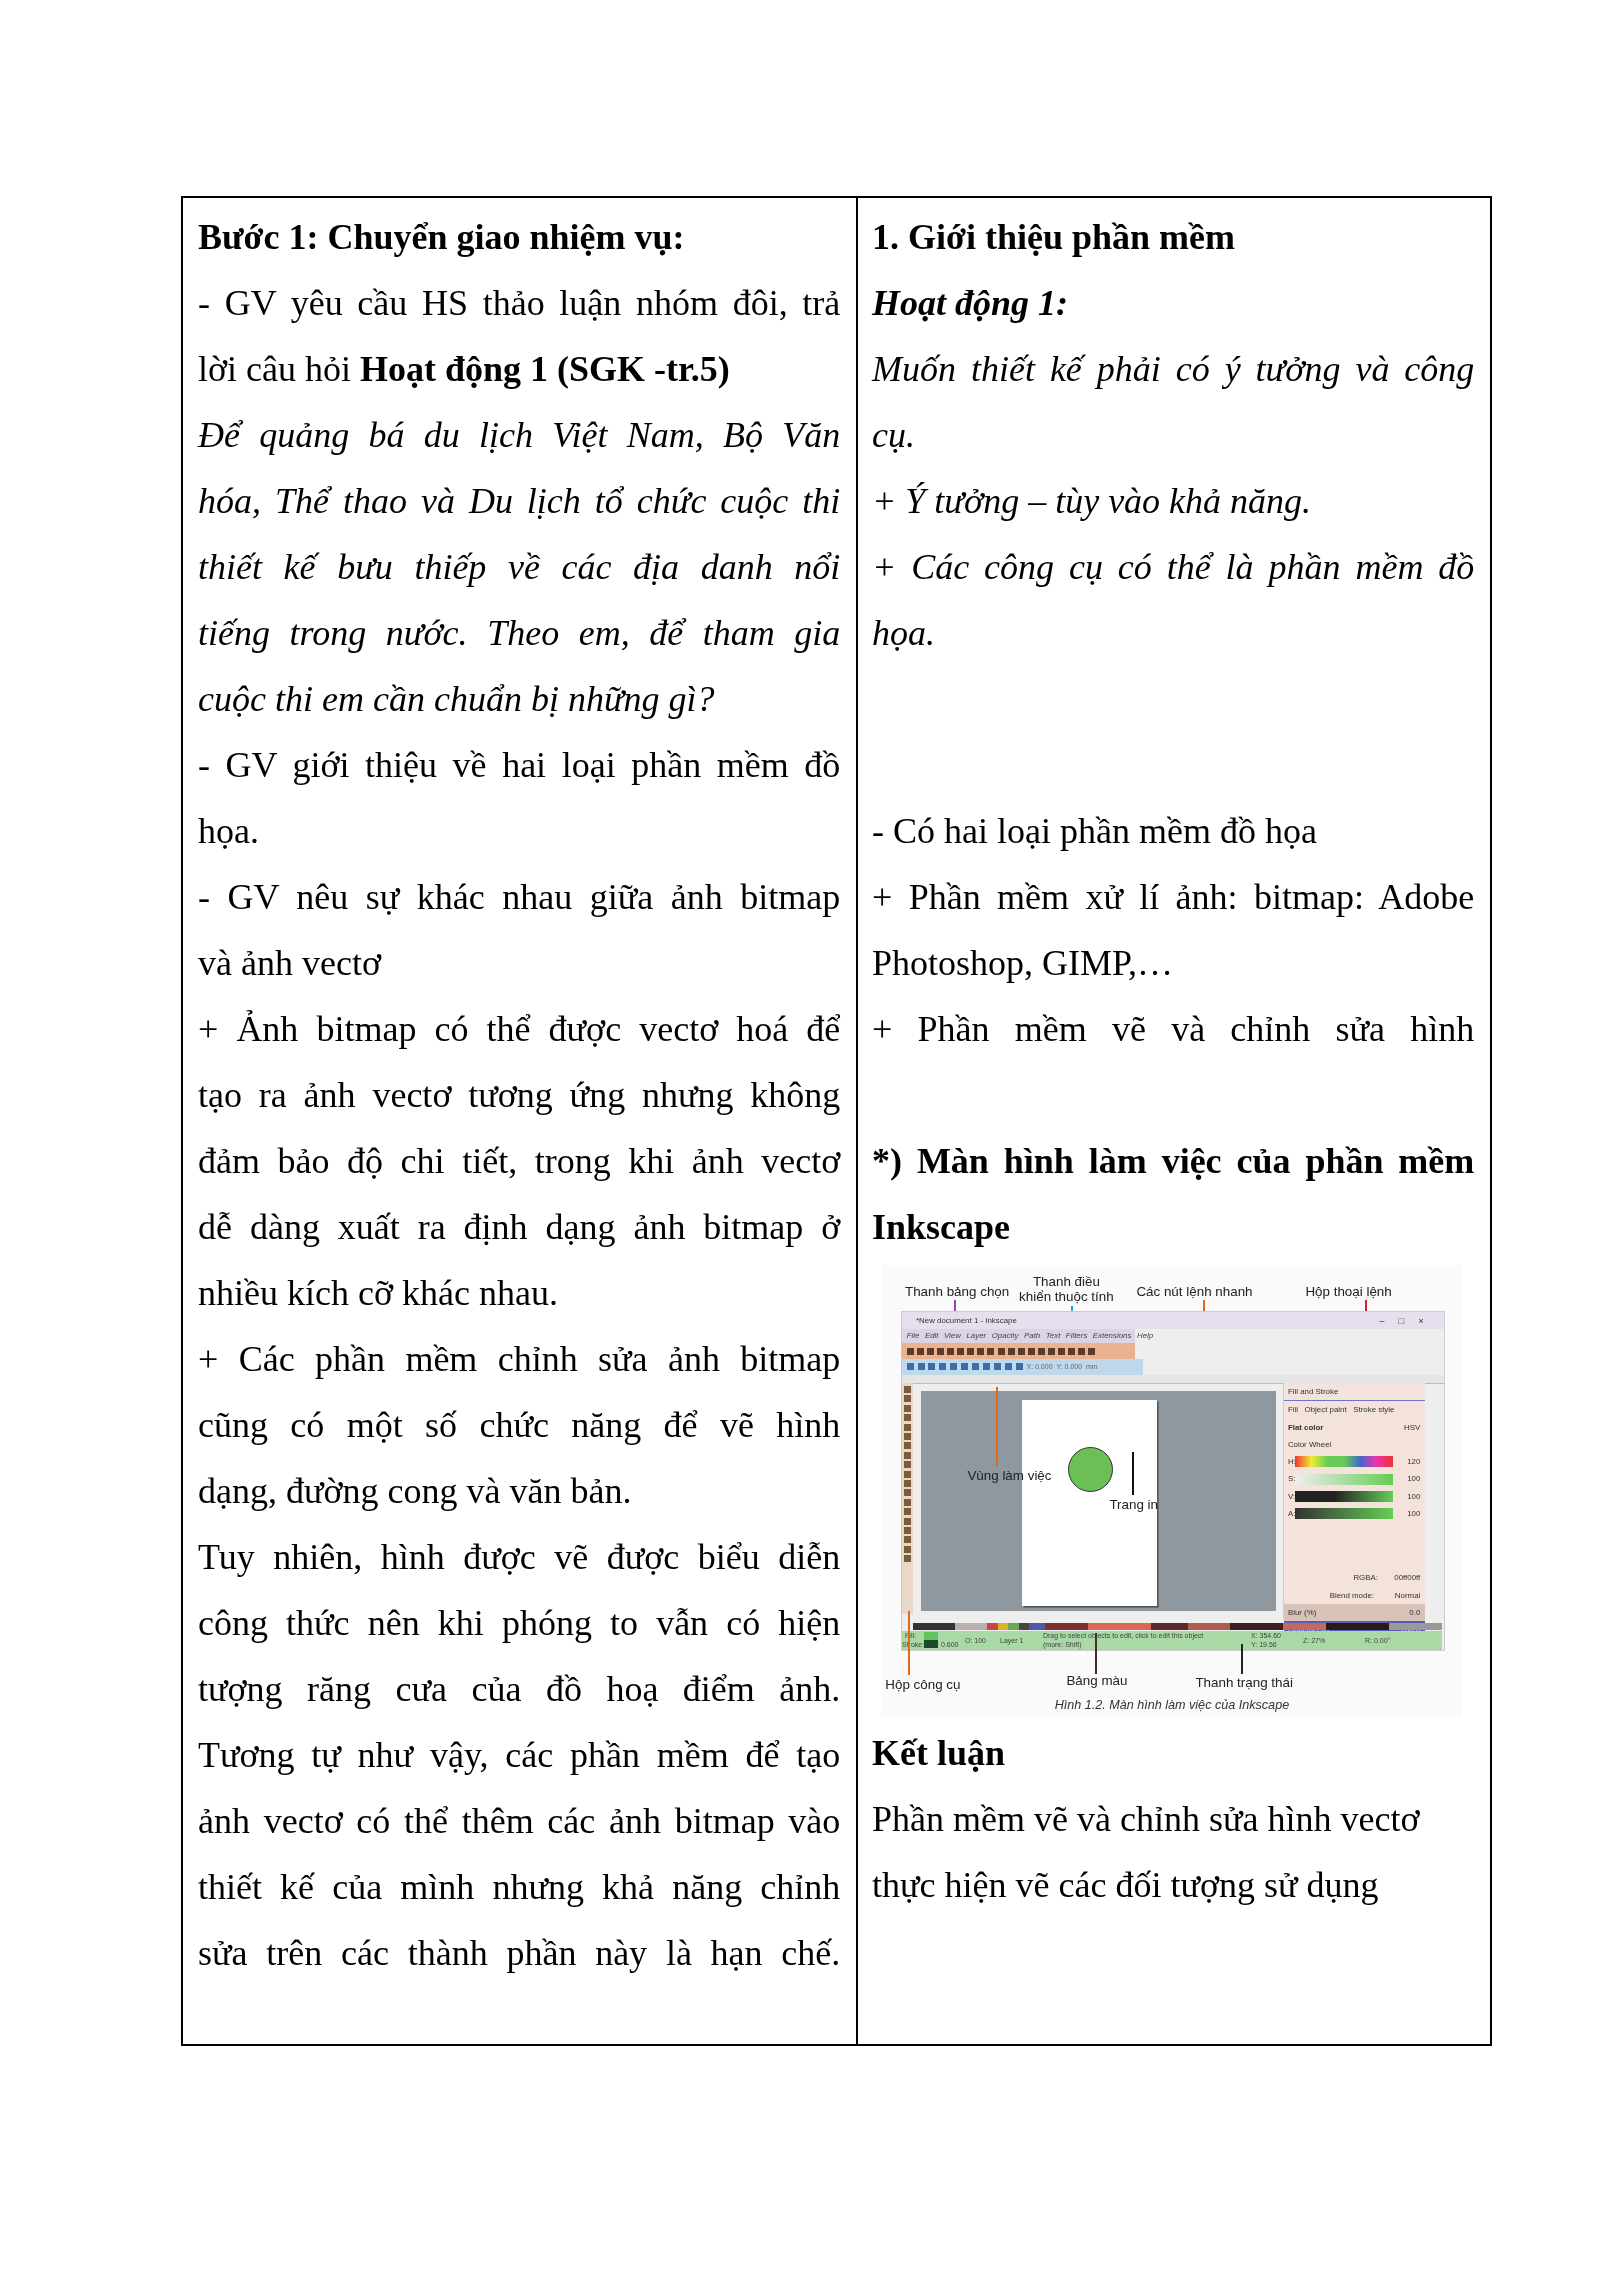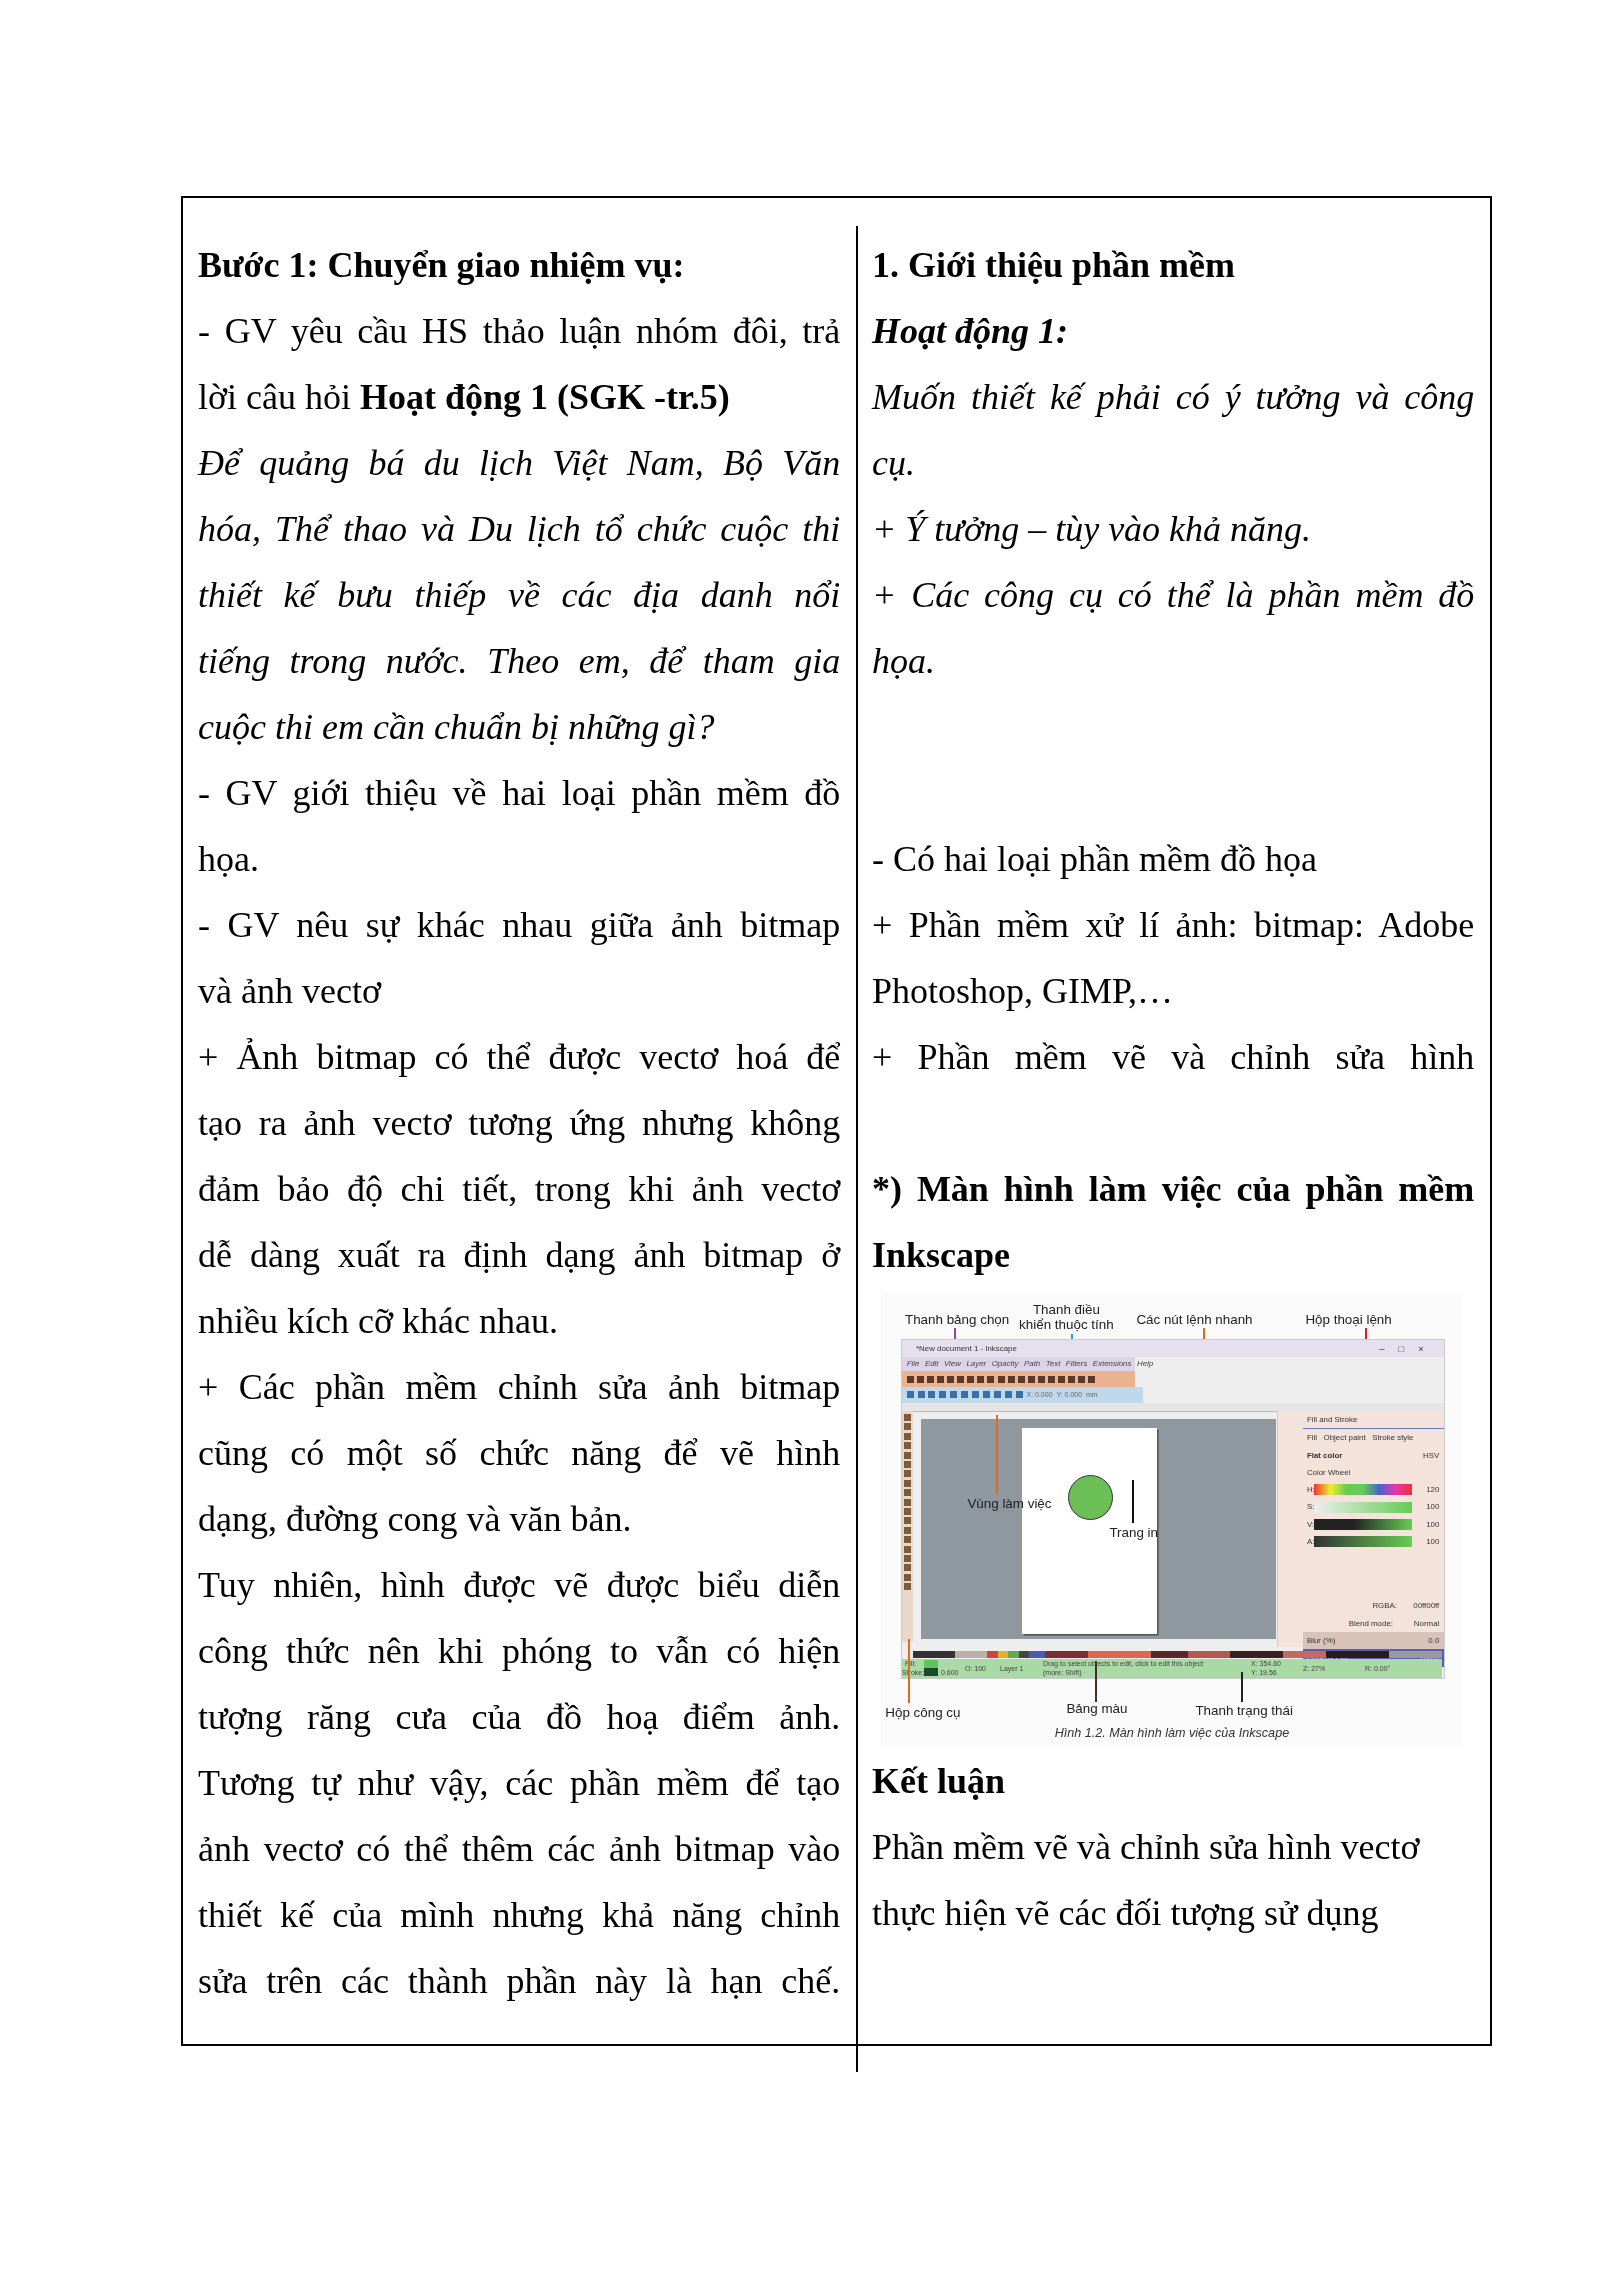--- a/index.html
+++ b/index.html
@@ -1,20 +1,20 @@
 <!DOCTYPE html>
 <html style="font-size:12.6px"><head>
 <meta charset="utf-8">
 <style>
   html, body { margin: 0; padding: 0; background: #ffffff; }
   body { width: 1623px; height: 2295px; position: relative; overflow: hidden;
          font-family: "Liberation Serif", serif; color: #000; }
   .tbl { position: absolute; left: 181px; top: 196px; width: 1311px; height: 1850px;
          border: 2.4px solid #000; box-sizing: border-box; display: flex; }
-  .col { box-sizing: border-box; height: 100%; margin-top: 28px; }
+  .col { box-sizing: border-box; height: 100%; }
   .col.left { width: 675px; border-right: 2.4px solid #000; padding: 6.3px 15.7px 0 15px; }
   .col.right { flex: 1; padding: 6.3px 15.7px 0 14px; }
   .line { font-size: 36px; line-height: 66px; height: 66px; white-space: nowrap; }
   .just { text-align: justify; text-align-last: justify; white-space: normal; }
   .b { font-weight: bold; }
   .i { font-style: italic; }
   .blank { height: 66px; }
   .blank2 { height: 132px; }
 
   
@@ -29,21 +29,21 @@
   .cmdbar { height: 15.7px; background: #eab28f; width: 228px; display: flex; align-items: center; gap: 3.1px; padding-left: 4.7px; }
   .cmdbar i, .ctrlbar i { display: inline-block; width: 7px; height: 7px; background: #5a3a2a; }
   .ctrlbar { height: 15.7px; background: #bfd8ec; width: 236px; display: flex; align-items: center; gap: 3.9px; padding-left: 4.7px; }
   .ctrlbar i { background: #3a6fa8; }
   .ruler { height: 7.9px; background: #e5e5e5; border-bottom: 0.8px solid #bbb; }
   .toolbox { position: absolute; left: 0; top: 71px; width: 11px; height: 228px; background: #e9d8c8; display: flex; flex-direction: column; gap: 2.4px; padding-top: 3.1px; align-items: center; }
   .toolbox i { display: block; width: 7px; height: 7px; background: #7a5b3a; }
   .canvas { position: absolute; left: 19px; top: 79px; width: 355px; height: 220px; background: #8f979f; }
   .page { position: absolute; left: 101px; top: 9.4px; width: 135px; height: 206px; background: #fff; box-shadow: 1.6px 1.6px 0 #555; }
   .circle { position: absolute; left: 46px; top: 47px; width: 43px; height: 43px; border-radius: 50%; background: #6cbf55; border: 0.8px solid #333; }
-  .dock { position: absolute; right: 0; top: 71px; width: 141px; height: 236px; background: #f3e3da; border-left: 0.8px solid #ccc; font-size: 7.9px; color: #333; padding-left: 25px; }
+  .dock { position: absolute; right: 19px; top: 71px; width: 141px; height: 236px; background: #f3e3da; border-left: 0.8px solid #ccc; font-size: 7.9px; color: #333; }
   .dock .row { height: 17.3px; line-height: 17.3px; padding-left: 3.9px; position: relative; }
   .bar { position: absolute; left: 11px; width: 98px; height: 11px; top: 3.1px; }
   .val { position: absolute; right: 4.7px; top: 0; }
   .palette { position: absolute; left: 11px; bottom: 20.4px; width: 529px; height: 7px;
              background: linear-gradient(90deg,#333 0 8%,#b9b0ac 8% 14%,#c44 14% 16%,#dcb229 16% 18%,#6aa84f 18% 20%,#444 20% 22%,#4a5aa8 22% 25%,#7a3030 25% 33%,#d96a52 33% 45%,#5a2828 45% 52%,#b05a50 52% 60%,#3a2020 60% 70%,#c06a60 70% 78%,#2a1a1a 78% 90%,#999 90% 100%); }
   .statusbar { position: absolute; left: 0; bottom: 0; width: 540px; height: 19px; background: #a9d9a5; font-size: 7px; color: #444; line-height: 9.4px; }
   .caption { position: absolute; left: 0; width: 581px; top: 433px; text-align: center; font-size: 12.6px; font-style: italic; color: #333; }
   .lead { position: absolute; width: 1.6px; }
 </style>
 </head>

